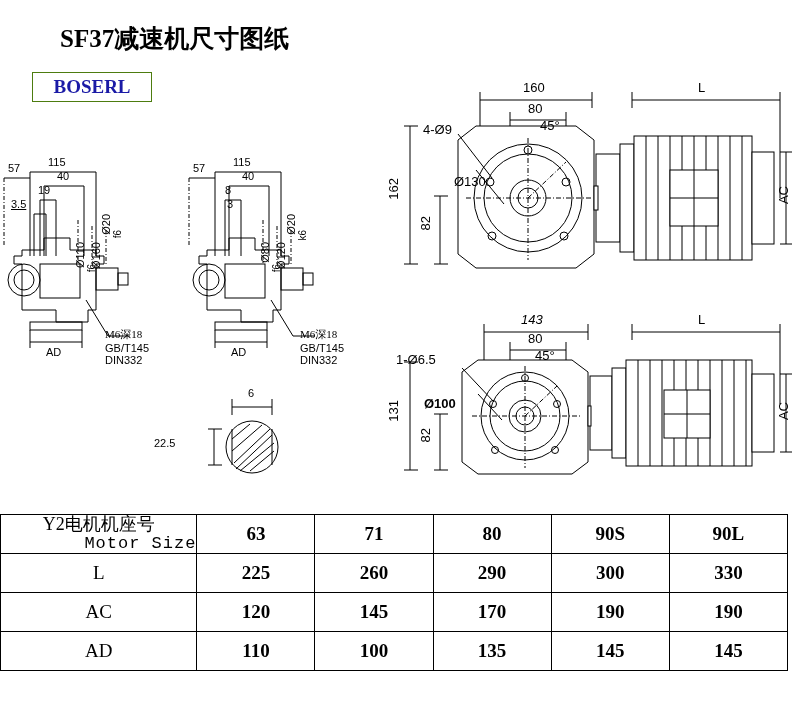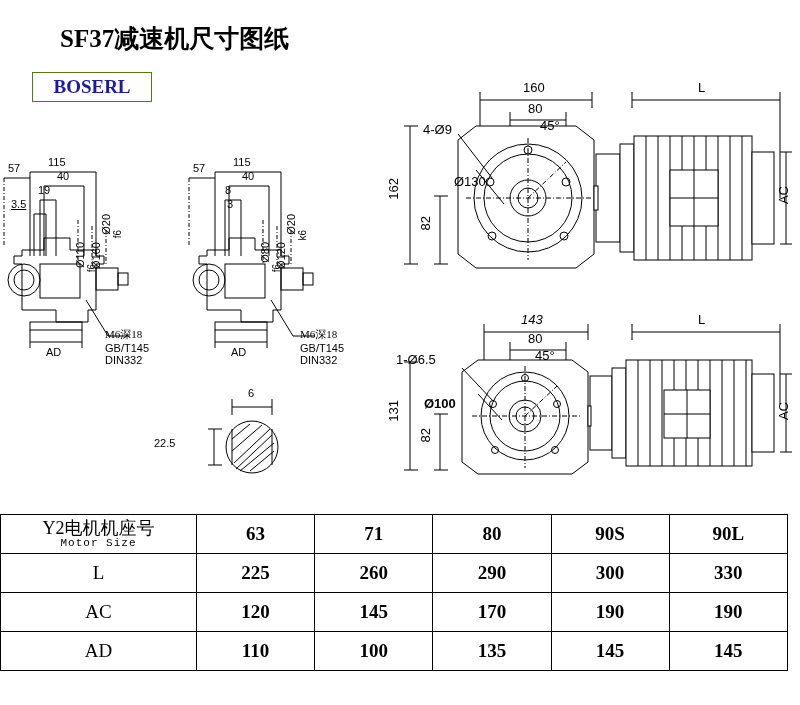--- a/index.html
+++ b/index.html
@@ -13,21 +13,21 @@
   .lbl.xs{font-size:10px;}
   .vert{writing-mode:vertical-rl;transform:rotate(180deg);}
   svg{display:block;}
   
   #spec-table{position:absolute;left:0px;top:502px;width:788px;border-collapse:collapse;margin-top:12px;}
   #spec-table td{border:1px solid #000;text-align:center;font-size:19px;font-family:"Liberation Serif",serif;height:38px;padding:0;}
   #spec-table td.head{width:200px;}
   #spec-table td.cc{width:120px;font-weight:bold;}
   .twoline{line-height:1.06;font-size:18px;}
   .cn{font-family:Liberation Serif, serif;}
-  .mono{font-family:"Liberation Mono",monospace;font-size:11px;letter-spacing:1px;}
+  .mono{font-family:"Liberation Mono",monospace;font-size:17px;letter-spacing:1px;text-align:right;}
 </style>
 </head>
 <body>
 
 <div class="abs" id="title">SF37减速机尺寸图纸</div>
 <div class="abs" id="logo">
   <span>BOSERL</span>
 </div>
 
 <div class="abs" style="left:0px;top:160px;width:180px;height:230px;">

